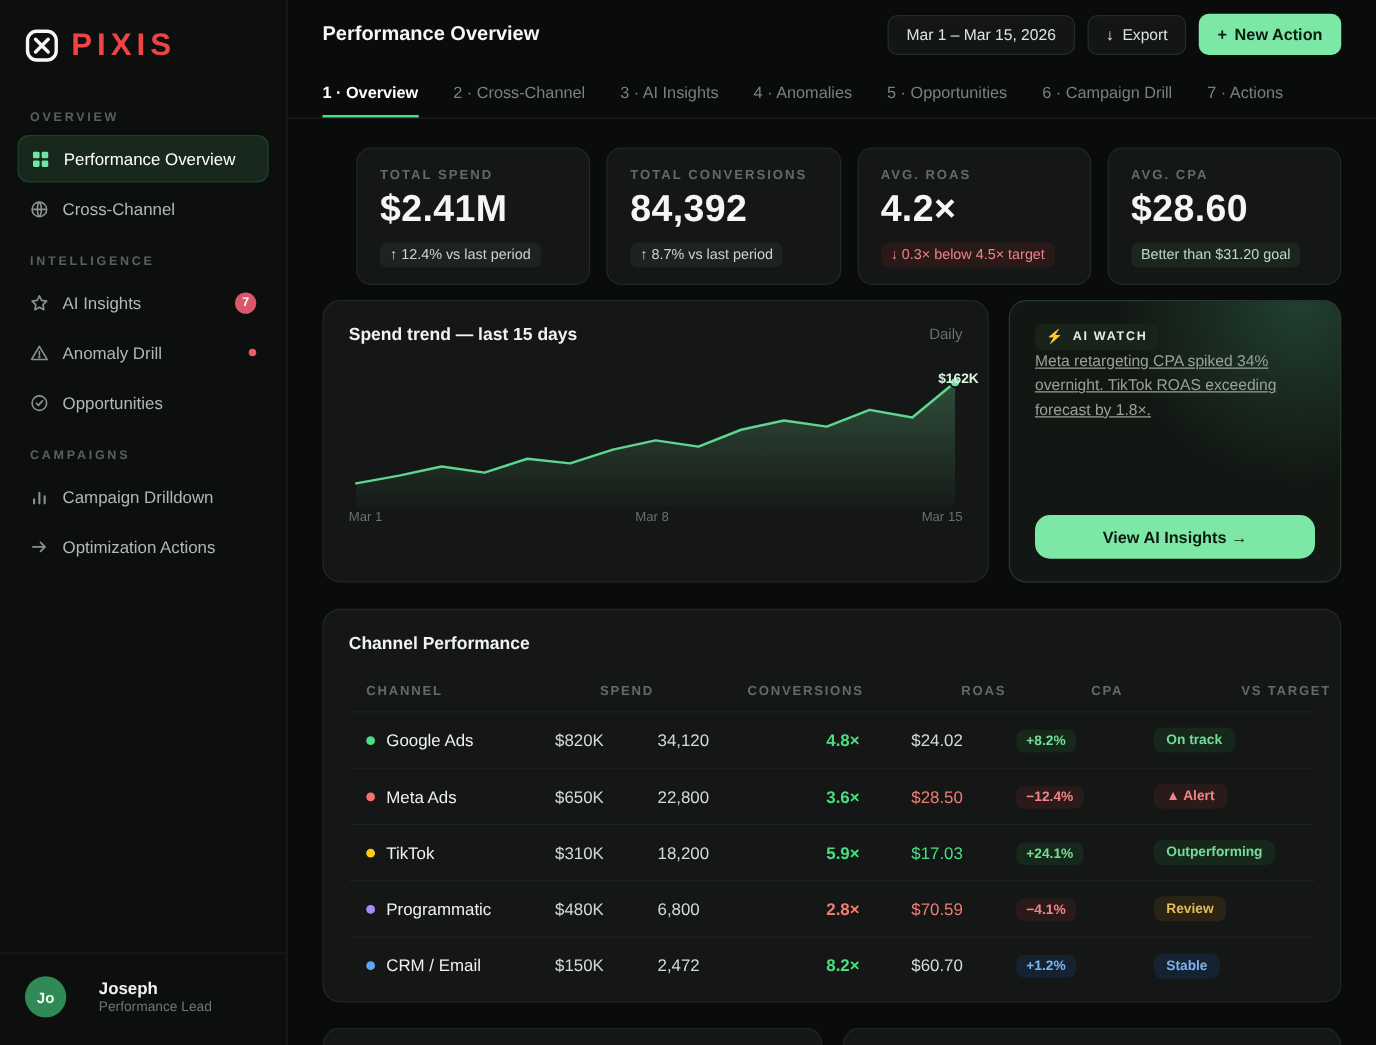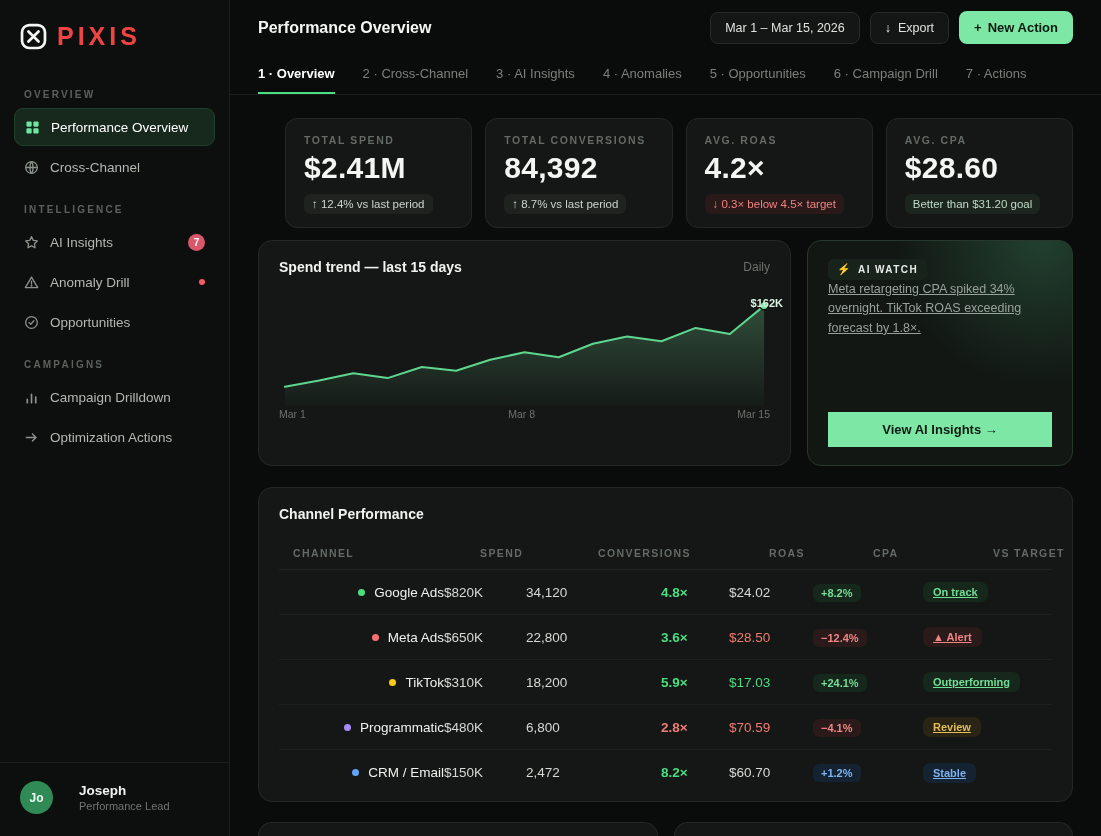--- a/index.html
+++ b/index.html
@@ -125,52 +125,52 @@
   .ai-badge {
     display:inline-flex; align-items:center; gap:6px; align-self:flex-start;
     background:#18241b; border-radius:6px; padding:4px 9px;
     font-size:10px; letter-spacing:1.4px; font-weight:700; color:#e8ebe8;
   }
   .ai-badge .bolt { color:#7ee6a4; font-size:11px; }
   .ai-title { font-size:15.5px; font-weight:700; color:#f4f6f3; line-height:1.32; margin:12px 0 8px 0; }
   .ai-body { font-size:12.5px; color:#98a19a; line-height:1.55;text-decoration:underline; }
   .ai-cta {
     margin-top:auto; width:100%; height:35px; background:#7de8a5; color:#0b1a11;
-    border:none; border-radius:0; font-size:13px; font-weight:700; cursor:pointer;
+    border:none; border-radius:12px; font-size:13px; font-weight:700; cursor:pointer;
     font-family:"Liberation Sans", sans-serif;
   }
 
   
   .table-card {
     background:#141715; border:1px solid #232725; border-radius:14px;
     padding:18px 20px 6px 20px; margin-bottom:20px;
   }
   .table-card .card-title { margin-bottom:14px; }
   .tgrid {
     display:grid; grid-template-columns:151px 82px 135px 68px 84px 110px 1fr;
     align-items:center; padding:0 0 0 14px;
   }
   .thead { height:34px; border-bottom:1px solid #1f2421;gap:36px; }
   .th { font-size:10.5px; letter-spacing:1.4px; color:#646a65; font-weight:700; }
   .trow { height:45px; border-bottom:1px solid #1c211e; }
   .trow:last-child { border-bottom:none; }
-  .chan { display:flex; align-items:center; gap:9px; font-size:13.5px; color:#eef1ee;justify-content:flex-end; }
+  .chan { display:flex; align-items:center; gap:9px; font-size:13.5px; color:#eef1ee; }
   .dot { width:7px; height:7px; border-radius:50%; }
   .dot-green { background:#4ade80; } .dot-red { background:#f87171; }
   .dot-yellow { background:#facc15; } .dot-purple { background:#a78bfa; }
   .dot-blue { background:#60a5fa; }
   .cell { font-size:13.5px; color:#d6dad6; }
   .roas { font-weight:700; }
   .c-green { color:#4ade80; } .c-red { color:#f07b72; } .c-default { color:#d6dad6; }
   .pill { display:inline-block; font-size:11px; padding:3px 8px; border-radius:6px; font-weight:600; }
   .pill-good { background:#16271c; color:#74dd96; }
   .pill-bad { background:#2b1a1a; color:#ef8585; }
   .pill-warn { background:#2a2414; color:#e2bd5a; }
   .pill-info { background:#152232; color:#7db4ef; }
-  .status-pill { padding:4px 10px; border-radius:7px;text-decoration:underline; }
+  .status-pill { padding:4px 10px; border-radius:7px; }
 
   
   .stub-row { display:grid; grid-template-columns:1fr 1fr; gap:16px; }
   .stub {
     height:18px; background:#141715; border:1px solid #232725; border-bottom:none;
     border-radius:14px 14px 0 0;
   }
 </style>
 </head>
 <body>

